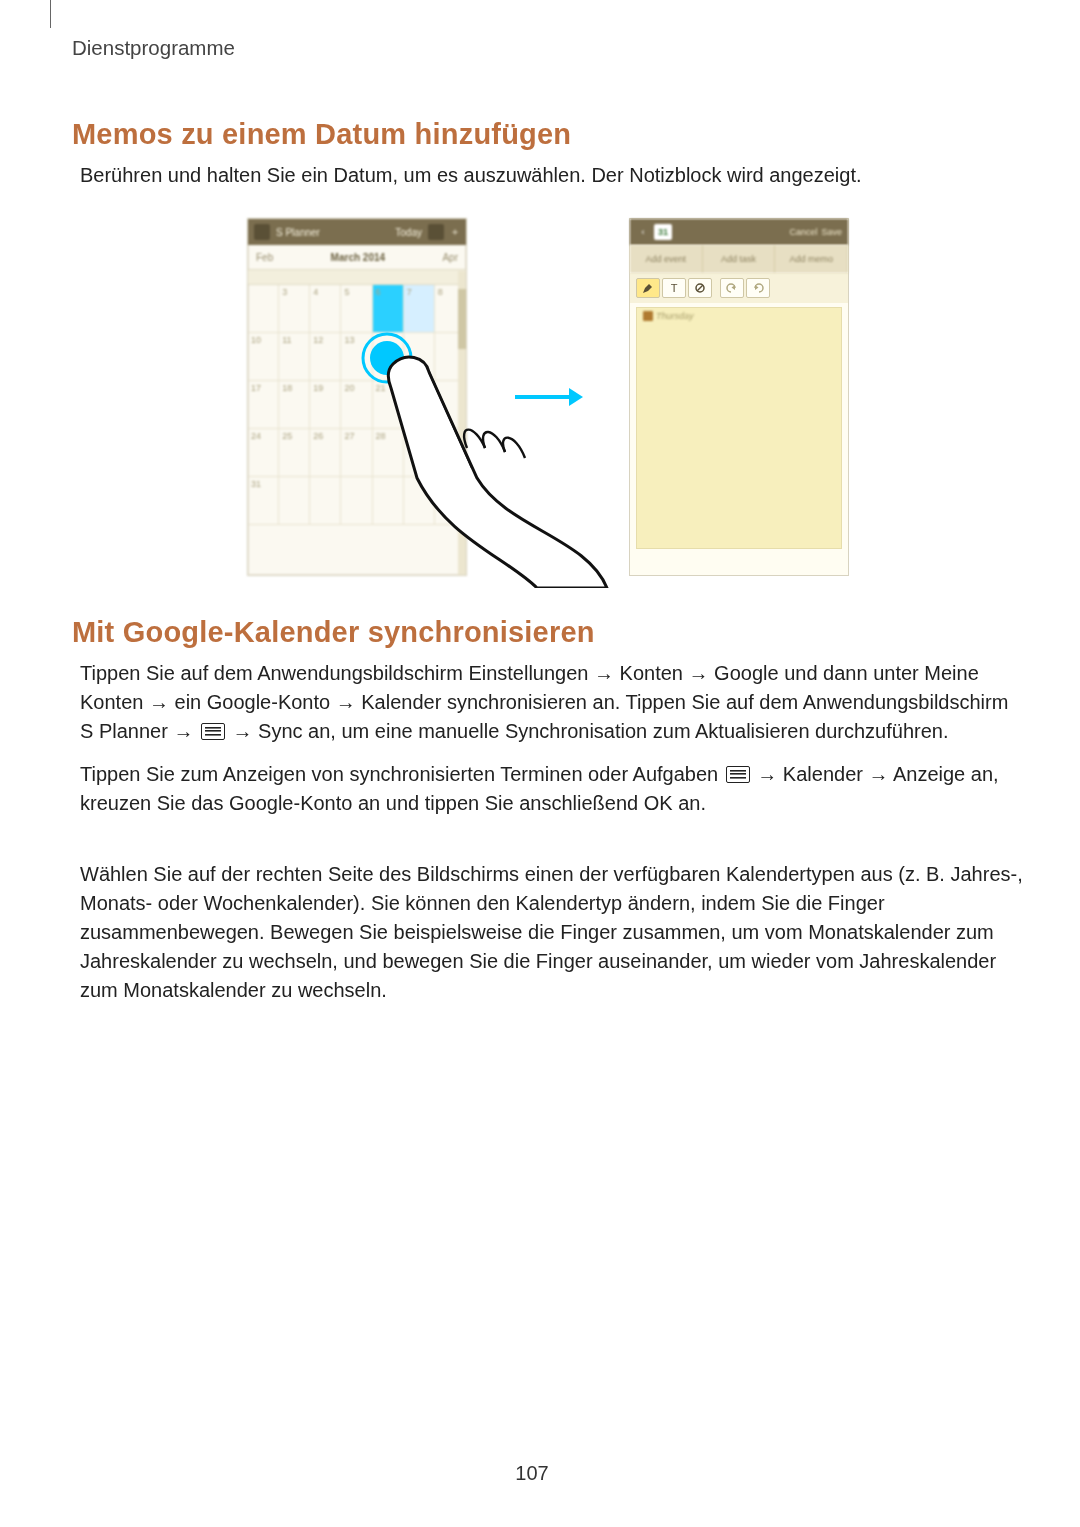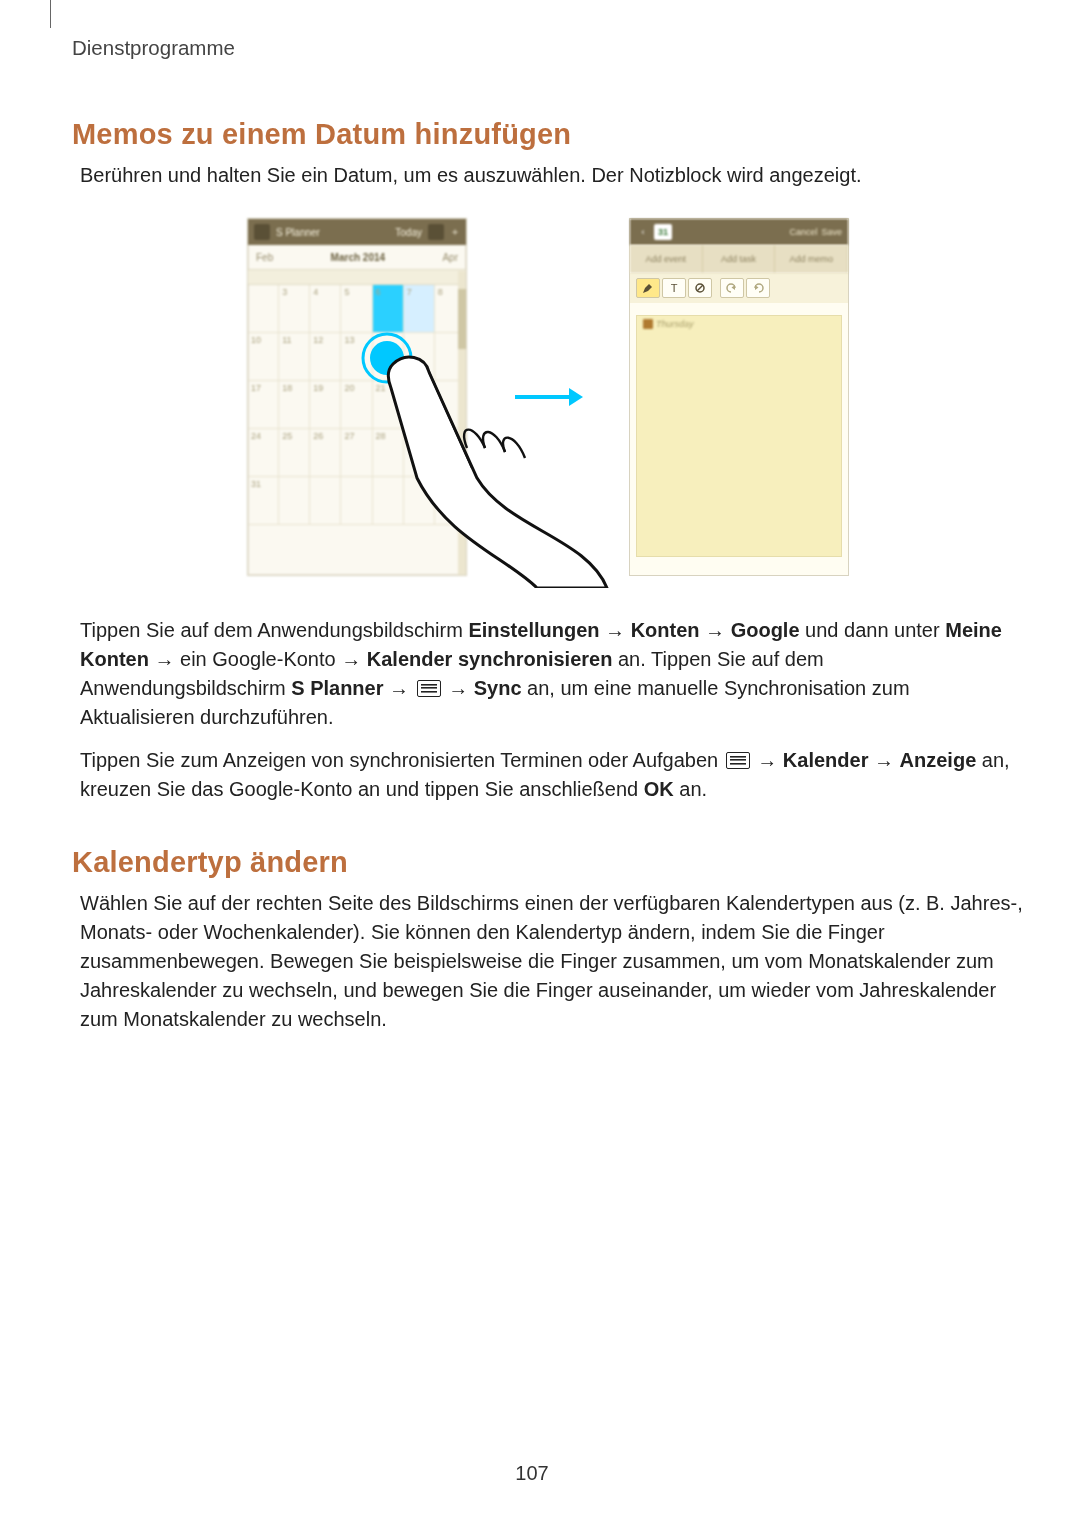--- a/index.html
+++ b/index.html
@@ -34,21 +34,21 @@
     font-weight: 700;
     margin: 0 0 10px 0;
     letter-spacing: 0.2px;
   }
   p.body {
     font-size: 20px;
     line-height: 1.45;
     margin: 0 0 14px 8px;
     color: #222;
   }
-  b { font-weight: 700; }
+  b { font-weight: 400; }
 
   .figure-area {
     display: flex;
     justify-content: center;
     align-items: center;
     gap: 46px;
     margin: 28px 0 40px 0;
   }
 
   
@@ -170,21 +170,21 @@
     border-radius: 2px;
     background: #fffef6;
     display:flex; align-items:center; justify-content:center;
     font-size: 11px;
     color:#5a5036;
   }
   .tb-btn.act { background: #ffe88a; }
   .memo-body {
     background: #f7efbd;
     height: 240px;
-    margin: 12px 6px 6px 6px;
+    margin: 4px 6px 6px 6px;
     border: 1px solid #e6ddab;
     position: relative;
     font-style: italic;
   }
   .memo-day {
     position:absolute; top:3px; left:6px;
     font-size: 9px; color: #a79d6a;
     display:flex; align-items:center; gap:3px;
     filter: blur(0.8px);
   }
@@ -373,27 +373,27 @@
       <div class="memo-body">
         <div class="memo-day">
           <span class="sq"></span>
           <span>Thursday</span>
         </div>
       </div>
     </div>
 
   </div>
 
+  <h2 class="section-title">Mit Google-Kalender synchronisieren</h2>
   <p class="body">
     <span>Tippen Sie auf dem Anwendungsbildschirm </span><b>Einstellungen</b><span> → </span><b>Konten</b><span> → </span><b>Google</b><span> und dann unter </span><b>Meine Konten</b><span> → ein Google-Konto → </span><b>Kalender synchronisieren</b><span> an. Tippen Sie auf dem Anwendungsbildschirm </span><b>S Planner</b><span> → </span><span class="menu-icon"></span><span> → </span><b>Sync</b><span> an, um eine manuelle Synchronisation zum Aktualisieren durchzuführen.</span>
   </p>
   <p class="body">
     <span>Tippen Sie zum Anzeigen von synchronisierten Terminen oder Aufgaben </span><span class="menu-icon"></span><span> → </span><b>Kalender</b><span> → </span><b>Anzeige</b><span> an, kreuzen Sie das Google-Konto an und tippen Sie anschließend </span><b>OK</b><span> an.</span>
   </p>
 
   <div style="height:28px"></div>
 
-  <h2 class="section-title">Kalendertyp ändern</h2>
   <p class="body">Wählen Sie auf der rechten Seite des Bildschirms einen der verfügbaren Kalendertypen aus (z. B. Jahres-, Monats- oder Wochenkalender). Sie können den Kalendertyp ändern, indem Sie die Finger zusammenbewegen. Bewegen Sie beispielsweise die Finger zusammen, um vom Monatskalender zum Jahreskalender zu wechseln, und bewegen Sie die Finger auseinander, um wieder vom Jahreskalender zum Monatskalender zu wechseln.</p>
 
 </div>
 
 <div class="page-num">107</div>
 
 </body></html>

